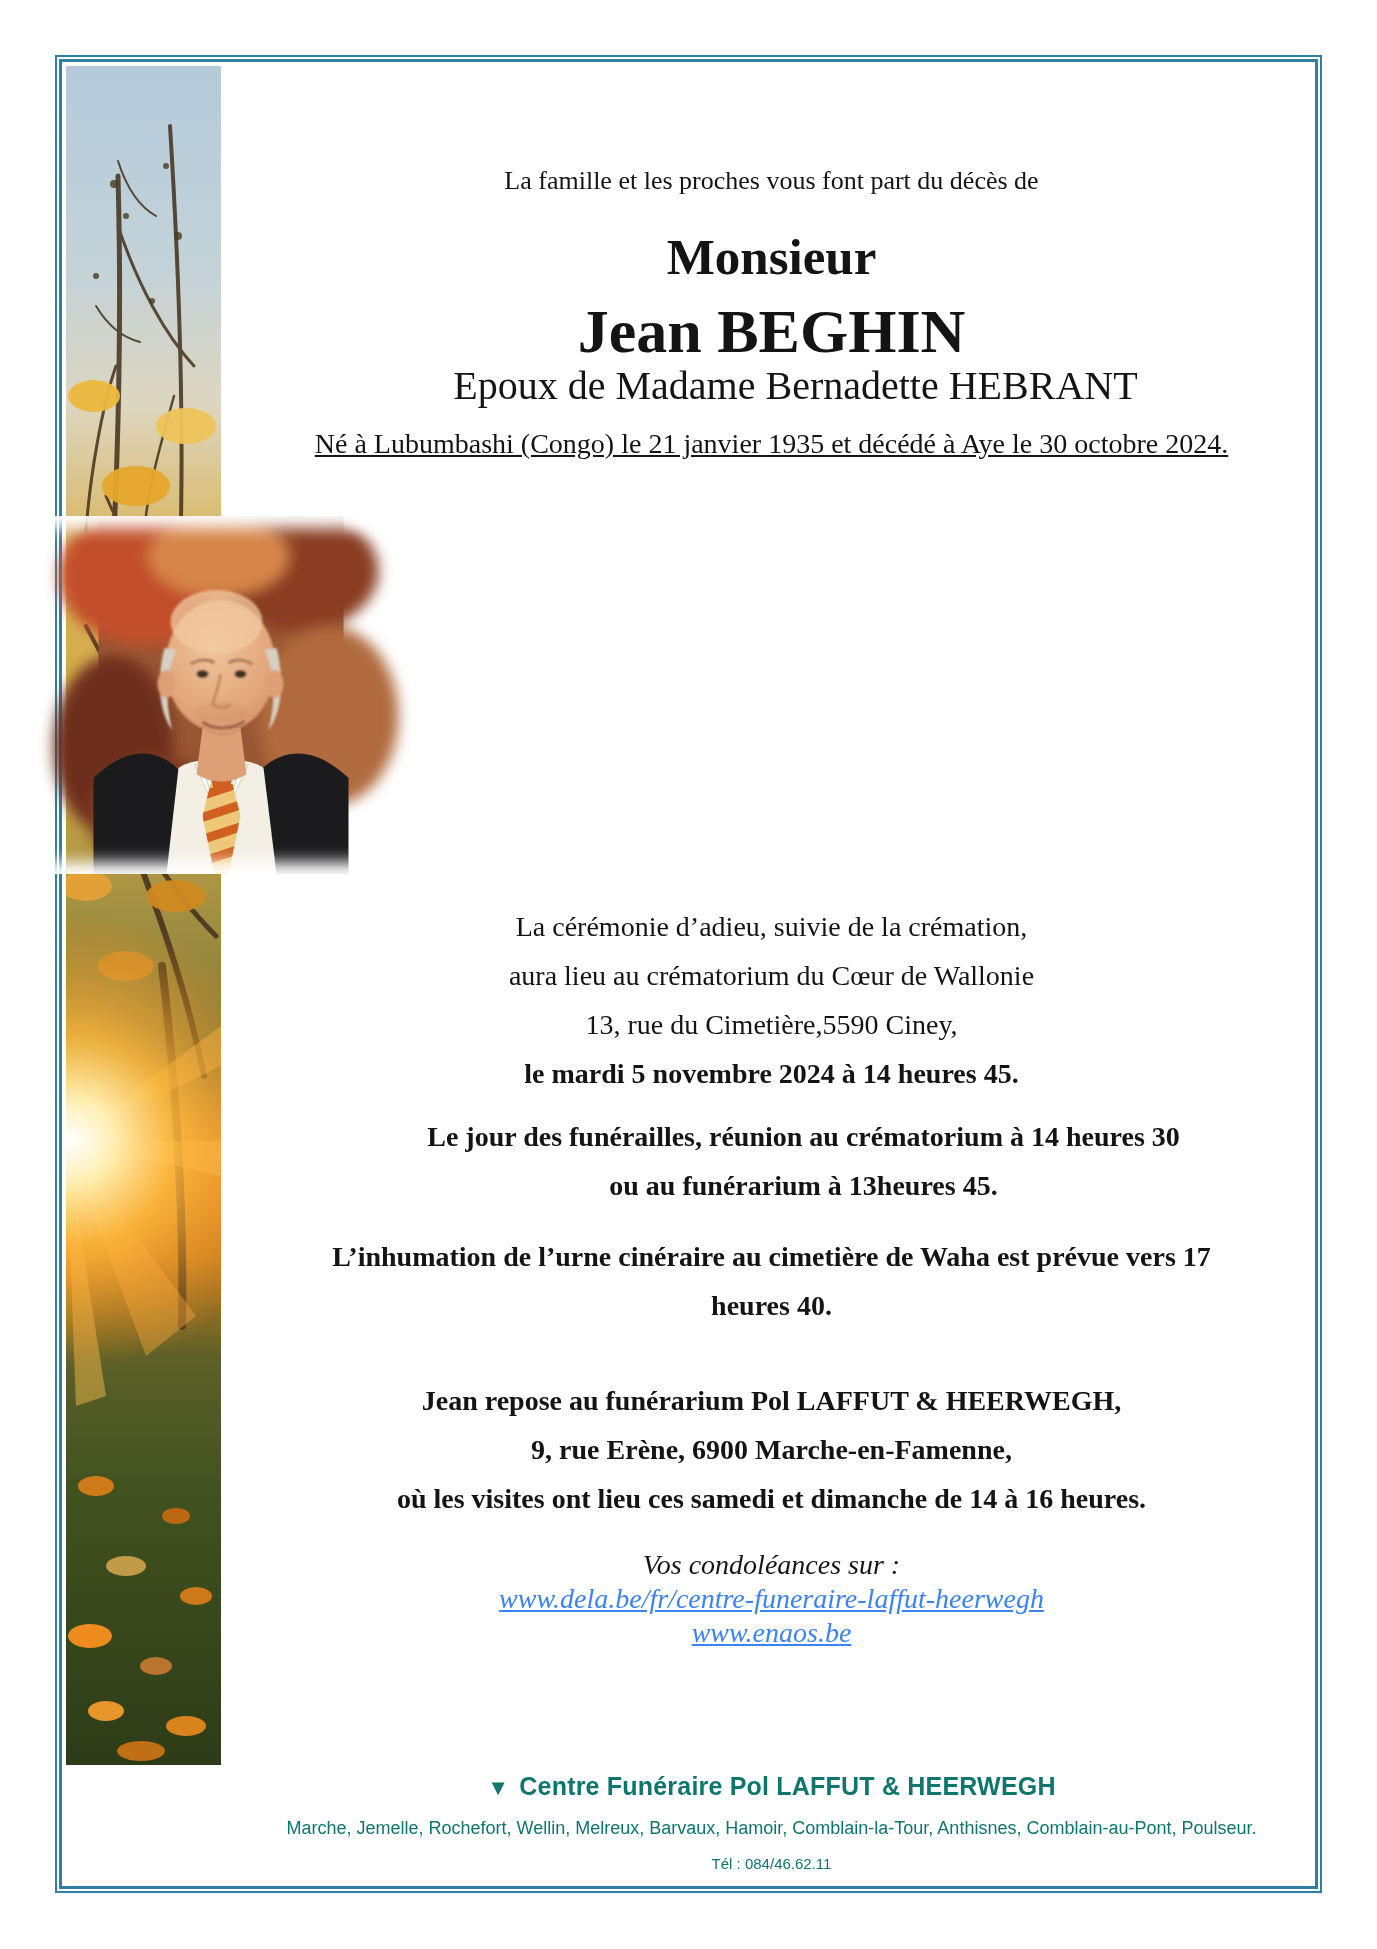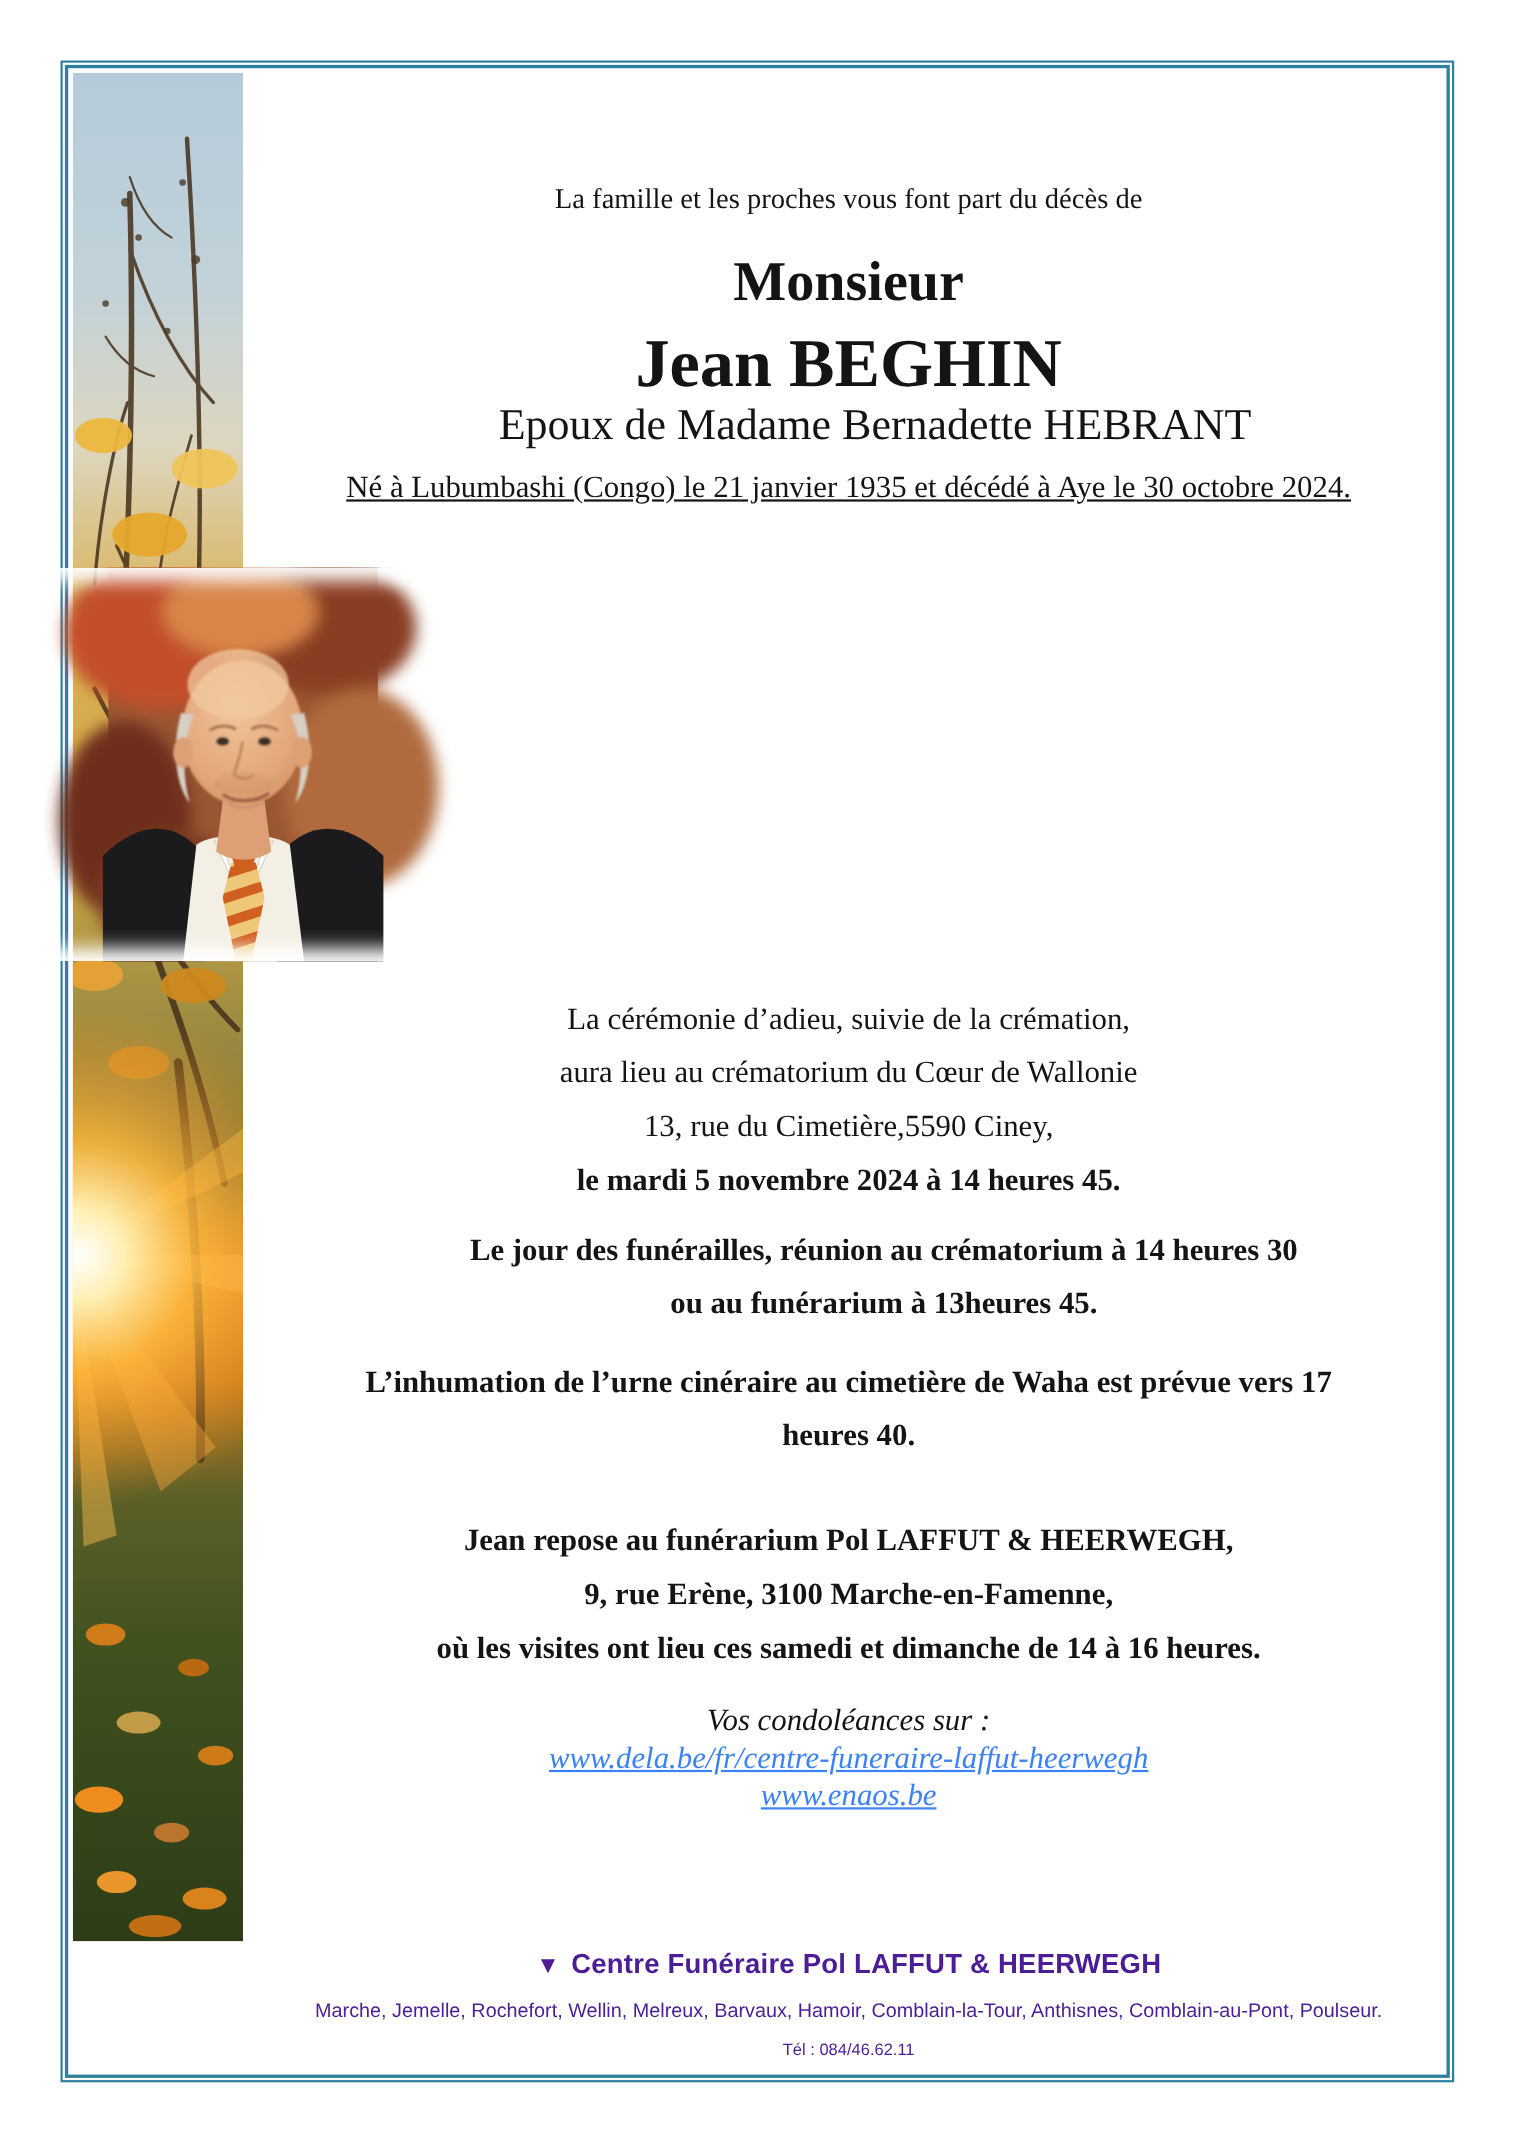--- a/index.html
+++ b/index.html
@@ -51,21 +51,21 @@
   .ceremony{top:902px;}
   .ceremony .last{font-weight:bold;}
   .funeralday{top:1112px;font-weight:bold;padding-left:32px;}
   .inhumation{top:1232px;font-weight:bold;}
   .repose{top:1376px;font-weight:bold;}
   .condolences{top:1548px;font-size:28px;line-height:34px;font-style:italic;}
   .condolences a{color:#3b82f6;text-decoration:underline;}
   .footer{
     top:1772px;
     font-family:"Liberation Sans", sans-serif;
-    color:#4c1d95;
+    color:#0f766e;
   }
   .footer .fname{font-size:25px;font-weight:bold;letter-spacing:.2px;}
   .footer .tri{font-size:22px;margin-right:10px;}
   .footer .fcities{font-size:18px;margin-top:17px;}
   .footer .fphone{font-size:15px;margin-top:16px;}
 </style>
 </head>
 <body>
 
 <div class="page">
@@ -255,21 +255,21 @@
       <div>ou au funérarium à 13heures 45.</div>
     </div>
 
     <div class="para inhumation">
       <div>L’inhumation de l’urne cinéraire au cimetière de Waha est prévue vers 17</div>
       <div>heures 40.</div>
     </div>
 
     <div class="para repose">
       <div>Jean repose au funérarium Pol LAFFUT &amp; HEERWEGH,</div>
-      <div>9, rue Erène, 3100 Marche-en-Famenne,</div>
+      <div>9, rue Erène, 6900 Marche-en-Famenne,</div>
       <div>où les visites ont lieu ces samedi et dimanche de 14 à 16 heures.</div>
     </div>
 
     <div class="condolences">
       <div>Vos condoléances sur :</div>
       <div><a href="#">www.dela.be/fr/centre-funeraire-laffut-heerwegh</a></div>
       <div><a href="#">www.enaos.be</a></div>
     </div>
 
     <div class="footer">

